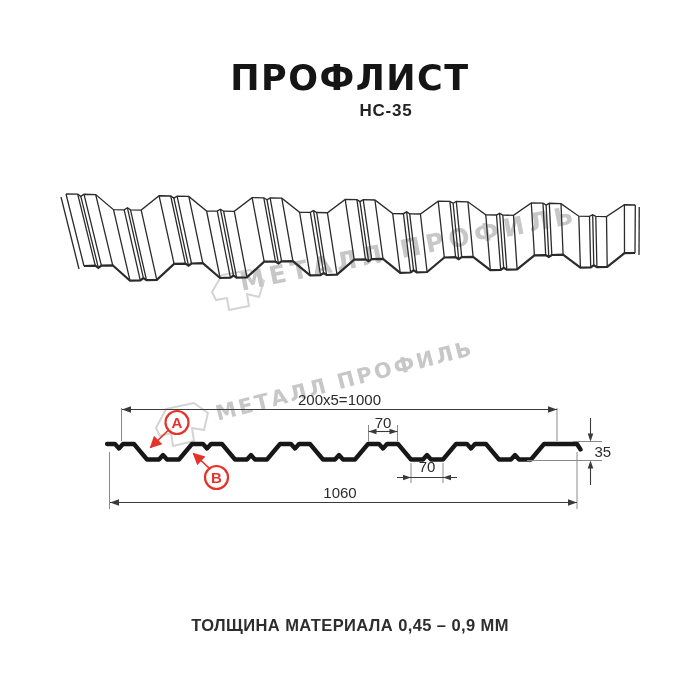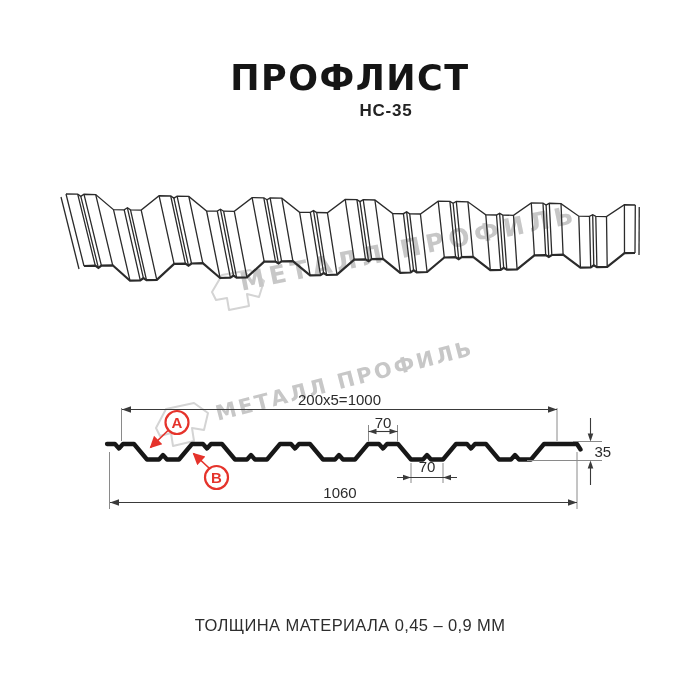--- a/index.html
+++ b/index.html
@@ -2,21 +2,21 @@
 <html><head>
 <meta charset="utf-8">
 <style>
   html,body{margin:0;padding:0;background:#fff;}
   .page{position:relative;width:700px;height:700px;background:#ffffff;overflow:hidden;
         font-family:"Liberation Sans",sans-serif;}
   .ctext{position:absolute;left:0;width:100%;text-align:center;line-height:1;}
   .title{top:61px;font-size:35px;font-weight:800;letter-spacing:1.5px;color:#151515;
          font-family:"DejaVu Sans",sans-serif;}
   .subtitle{top:102px;font-size:17px;font-weight:700;letter-spacing:0.8px;color:#222;margin-left:36px;}
-  .footer{top:617px;font-size:16.5px;font-weight:400;letter-spacing:0.4px;color:#2d2d2d;}
+  .footer{top:617px;font-size:16.5px;font-weight:700;letter-spacing:0.4px;color:#2d2d2d;}
   .wm{position:absolute;white-space:nowrap;color:#c7c7c7;font-weight:700;
       transform-origin:0 50%;font-family:"DejaVu Sans",sans-serif;}
   .wm1{left:240px;top:268px;font-size:25px;letter-spacing:5px;transform:rotate(-11.5deg);}
   .wm2{left:216px;top:402px;font-size:21px;letter-spacing:2.5px;transform:rotate(-14.5deg);}
   svg.layer{position:absolute;left:0;top:0;}
   .logo{fill:none;stroke:#d4d4d4;stroke-width:2;stroke-linejoin:round;}
   .profile{stroke:#171717;stroke-width:4.3;fill:none;stroke-linejoin:round;stroke-linecap:round;}
   .ext{stroke:#8a8a8a;stroke-width:1;}
   .dim{stroke:#3a3a3a;stroke-width:1.1;fill:none;}
   .dimhead{fill:#3a3a3a;stroke:none;}

